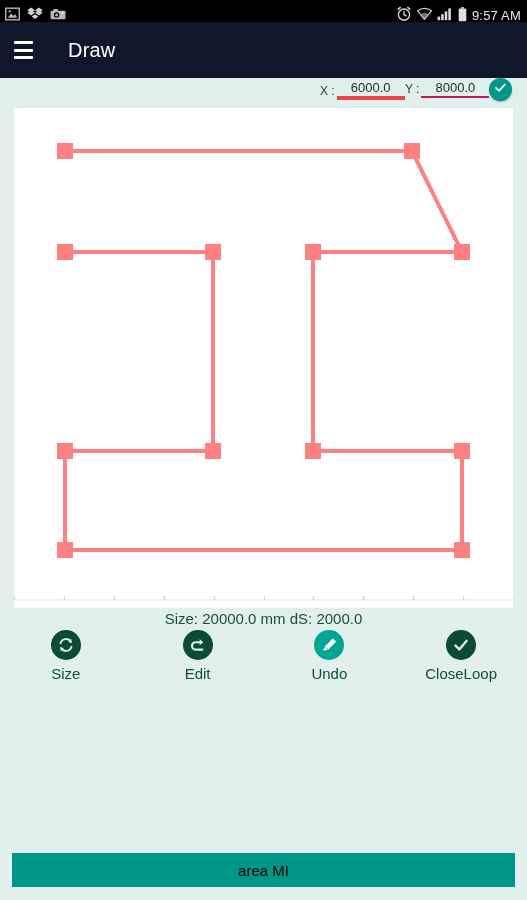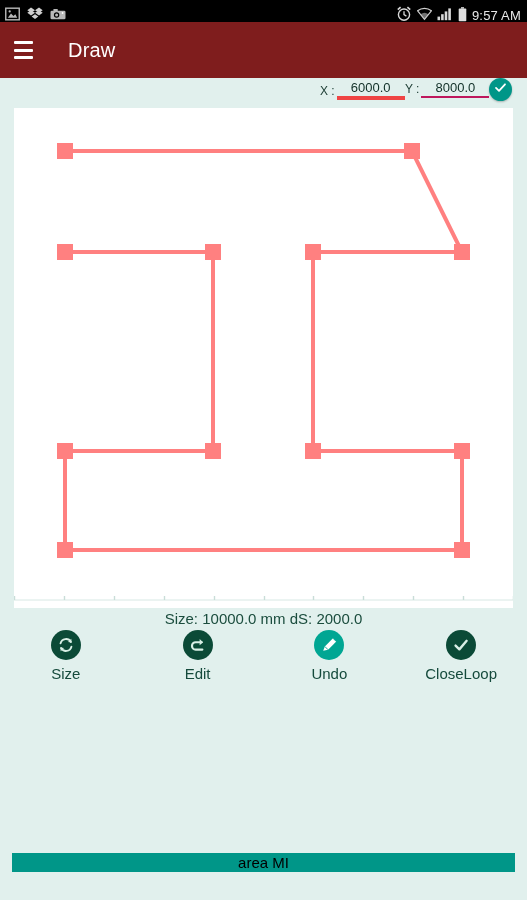--- a/index.html
+++ b/index.html
@@ -45,21 +45,21 @@
     white-space: nowrap;
     font-family: "Liberation Sans", sans-serif;
   }
 
   
   .appbar {
     position: absolute;
     top: 22px; left: 0;
     width: 527px;
     height: 56px;
-    background: #7f1d1d;
+    background: #0f172a;
     display: flex;
     align-items: center;
     text-align: right;
   }
   .hamburger {
     width: 24px; height: 18px;
     margin-left: 14px;
     display: flex; flex-direction: column; justify-content: space-between;
     cursor: pointer;
   }
@@ -167,21 +167,21 @@
     font-size: 15px;
     color: #154a3c;
   }
 
   
   .area-btn {
     position: absolute;
     left: 12px;
     top: 853px;
     width: 503px;
-    height: 19px;
+    height: 34px;
     background: #009688;
     color: #000000;
     font-size: 15px;
     display: flex;
     align-items: center;
     justify-content: center;
     border: none;
     cursor: pointer;
     font-family: "Liberation Sans", sans-serif;
   }
@@ -302,21 +302,21 @@
         <line x1="200.5" y1="488" x2="200.5" y2="492" stroke="#c9ddd8" stroke-width="1.4"></line>
         <line x1="250.5" y1="488" x2="250.5" y2="492" stroke="#c9ddd8" stroke-width="1.4"></line>
         <line x1="299.5" y1="488" x2="299.5" y2="492" stroke="#c9ddd8" stroke-width="1.4"></line>
         <line x1="349.5" y1="488" x2="349.5" y2="492" stroke="#c9ddd8" stroke-width="1.4"></line>
         <line x1="399.5" y1="488" x2="399.5" y2="492" stroke="#c9ddd8" stroke-width="1.4"></line>
         <line x1="449.5" y1="488" x2="449.5" y2="492" stroke="#c9ddd8" stroke-width="1.4"></line>
         <line x1="499.5" y1="488" x2="499.5" y2="492" stroke="#c9ddd8" stroke-width="1.4"></line>
       </svg>
   </div>
 
-  <div class="sizeline">Size: 10000.0 mm  dS: 2000.0</div>
+  <div class="sizeline">Size: 20000.0 mm  dS: 2000.0</div>
 
   <div class="toolrow">
 
     <div class="toolbtn">
       <span class="glyph" style="background:#0b4a37">
         <svg width="20" height="20" viewBox="0 0 22 22">
           <path d="M5 9.2 A6.2 6.2 0 0 1 16.4 7.6" fill="none" stroke="#d9efe6" stroke-width="2.1" stroke-linecap="round"></path>
           <path d="M17 12.8 A6.2 6.2 0 0 1 5.6 14.4" fill="none" stroke="#d9efe6" stroke-width="2.1" stroke-linecap="round"></path>
           <path d="M16.8 4.2 L17.2 8.2 L13.2 7.8 Z" fill="#d9efe6"></path>
           <path d="M5.2 17.8 L4.8 13.8 L8.8 14.2 Z" fill="#d9efe6"></path>

